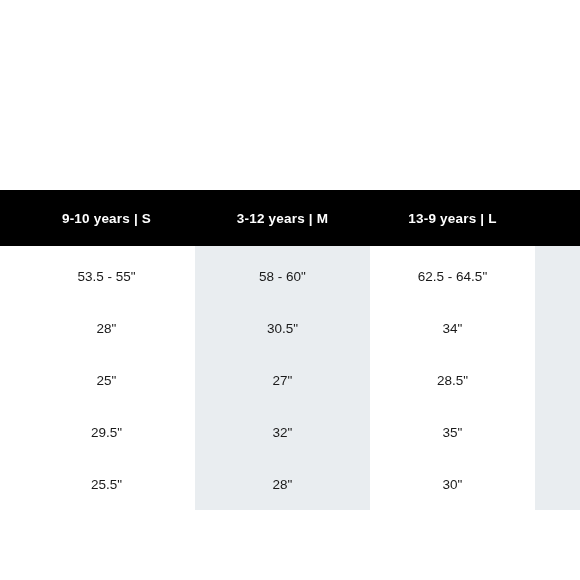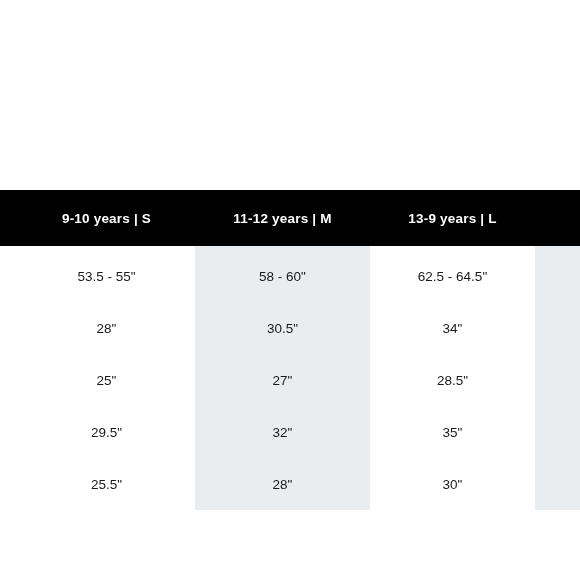--- a/index.html
+++ b/index.html
@@ -94,21 +94,21 @@
         <col class="c0">
         <col class="c1">
         <col class="c2">
         <col class="c3">
         <col class="c4">
       </colgroup>
       <thead>
         <tr>
           <th class="spacer-head"></th>
           <th>9-10 years | S</th>
-          <th>11-12 years | M</th>
+          <th>3-12 years | M</th>
           <th>13-9 years | L</th>
           <th>15-16</th>
         </tr>
       </thead>
       <tbody>
         <tr>
           <td class="spacer-cell"></td>
           <td>53.5 - 55"</td>
           <td class="shade">58 - 60"</td>
           <td>62.5 - 64.5"</td>

